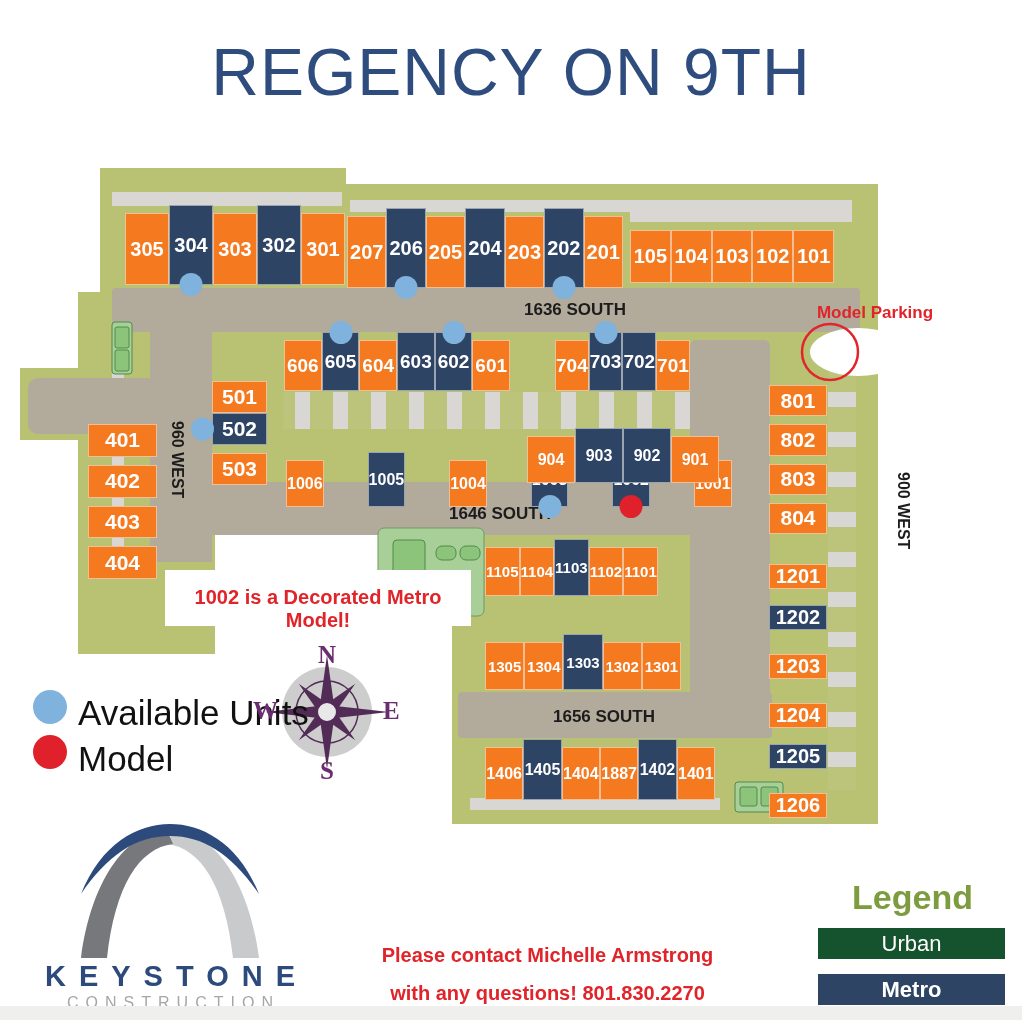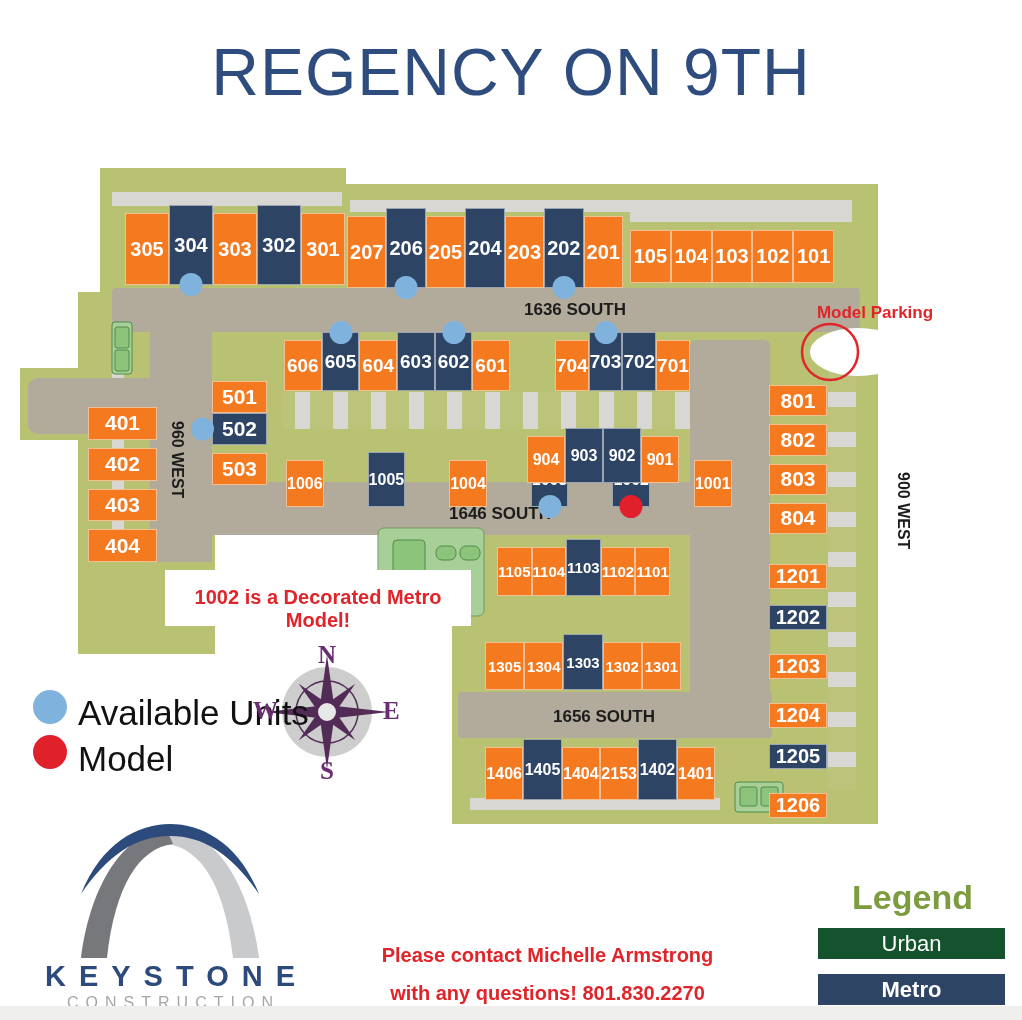--- a/index.html
+++ b/index.html
@@ -254,21 +254,21 @@
         <span class="ulabel">501</span>
       </div>
       <div class="unit metro">
         <span class="ulabel">502</span>
         <span class="dot available"></span>
       </div>
       <div class="unit urban">
         <span class="ulabel">503</span>
       </div>
     </div>
-  <div class="bgroup col" style="left:88px;top:399px;width:69px;height:163px;--fs:21px;">
+  <div class="bgroup col" style="left:88px;top:416px;width:69px;height:163px;--fs:21px;">
       <div class="unit urban">
         <span class="ulabel">401</span>
       </div>
       <div class="unit urban">
         <span class="ulabel">402</span>
       </div>
       <div class="unit urban">
         <span class="ulabel">403</span>
       </div>
       <div class="unit urban">
@@ -290,21 +290,21 @@
         <span class="dot available"></span>
       </div>
       <div class="unit metro">
         <span class="ulabel">1002</span>
         <span class="dot model"></span>
       </div>
       <div class="unit urban">
         <span class="ulabel">1001</span>
       </div>
     </div>
-  <div class="bgroup row" style="left:527px;top:428px;width:152px;height:55px;--fs:16px;">
+  <div class="bgroup row" style="left:527px;top:428px;width:192px;height:55px;--fs:16px;">
       <div class="unit urban">
         <span class="ulabel">904</span>
       </div>
       <div class="unit metro">
         <span class="ulabel">903</span>
       </div>
       <div class="unit metro">
         <span class="ulabel">902</span>
       </div>
       <div class="unit urban">
@@ -318,21 +318,21 @@
       <div class="unit urban">
         <span class="ulabel">802</span>
       </div>
       <div class="unit urban">
         <span class="ulabel">803</span>
       </div>
       <div class="unit urban">
         <span class="ulabel">804</span>
       </div>
     </div>
-  <div class="bgroup row" style="left:497px;top:539px;width:157px;height:57px;text-align:center;--fs:15px;">
+  <div class="bgroup row" style="left:485px;top:539px;width:157px;height:57px;text-align:center;--fs:15px;">
       <div class="unit urban">
         <span class="ulabel">1105</span>
       </div>
       <div class="unit urban">
         <span class="ulabel">1104</span>
       </div>
       <div class="unit metro">
         <span class="ulabel">1103</span>
       </div>
       <div class="unit urban">
@@ -383,21 +383,21 @@
       <div class="unit urban">
         <span class="ulabel">1406</span>
       </div>
       <div class="unit metro">
         <span class="ulabel">1405</span>
       </div>
       <div class="unit urban">
         <span class="ulabel">1404</span>
       </div>
       <div class="unit urban">
-        <span class="ulabel">2153</span>
+        <span class="ulabel">1887</span>
       </div>
       <div class="unit metro">
         <span class="ulabel">1402</span>
       </div>
       <div class="unit urban">
         <span class="ulabel">1401</span>
       </div>
     </div>
 
   <div class="street" id="s1636" style="left:505px;top:300px;width:140px;">1636 SOUTH</div>

